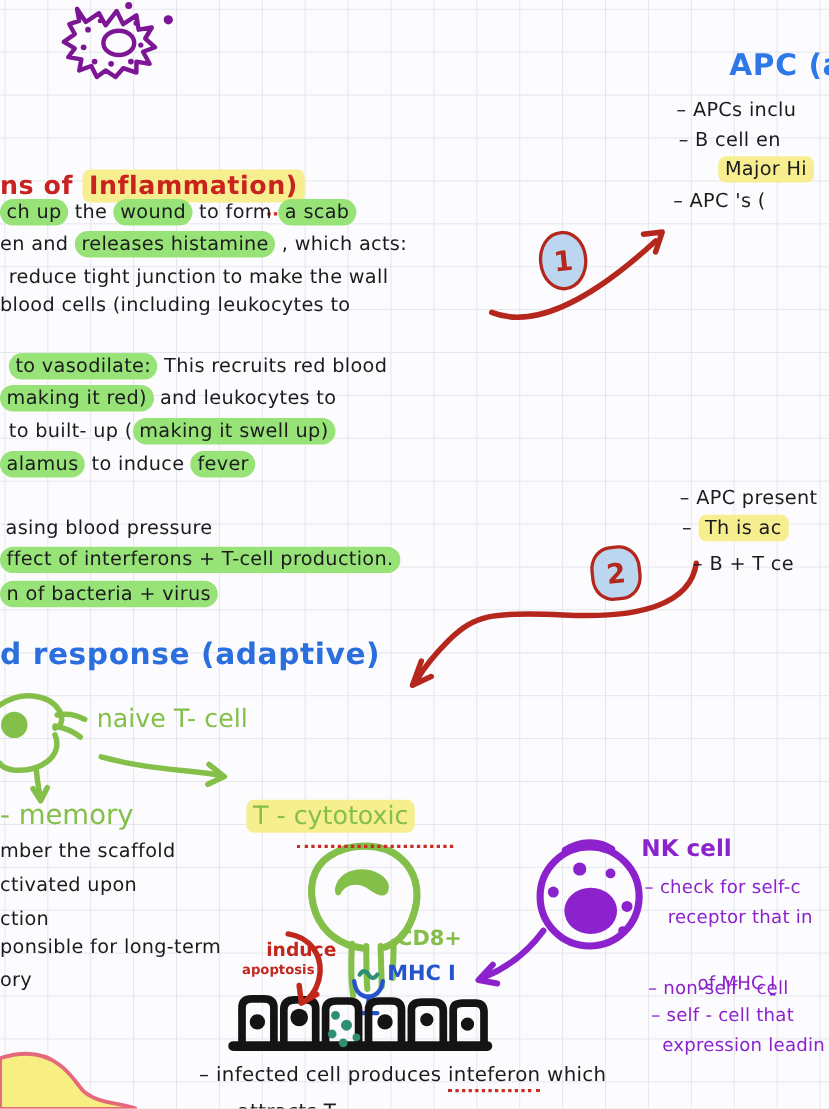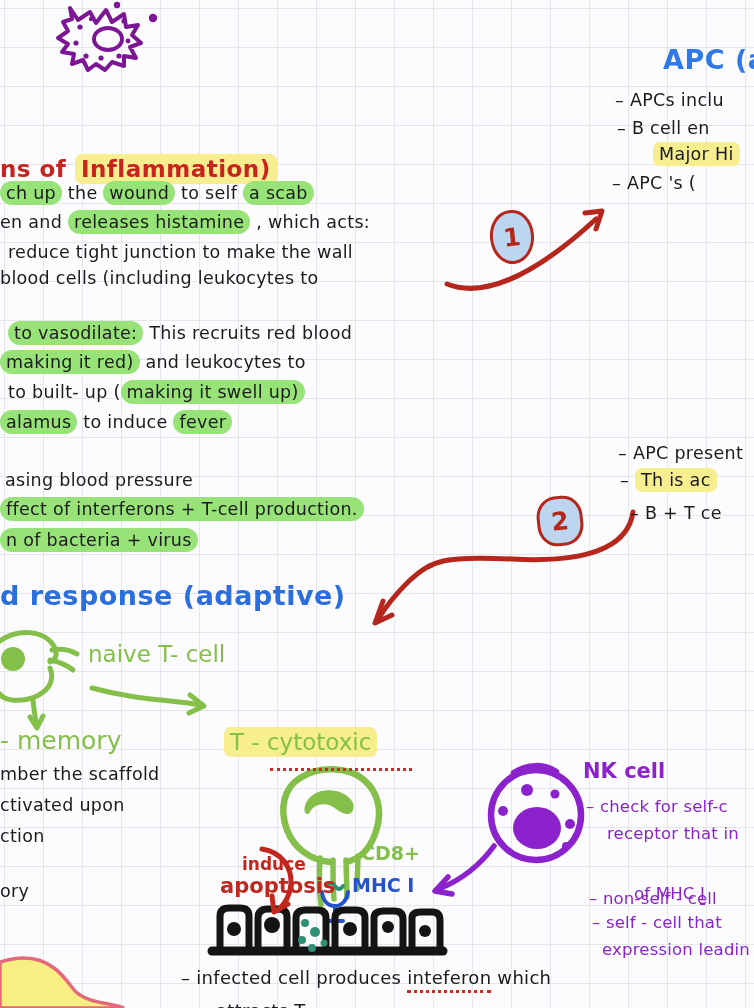--- a/index.html
+++ b/index.html
@@ -159,21 +159,21 @@
 
   <div class="abs apc-head" style="left:663px;top:44px;">APC (a</div>
   <div class="abs ink" style="left:615px;top:90px;">– APCs inclu</div>
   <div class="abs ink" style="left:617px;top:118px;">– B cell en</div>
   <div class="abs ink" style="left:653px;top:144px;"><span class="hl-y">Major Hi</span></div>
   <div class="abs ink" style="left:612px;top:173px;">– APC 's (</div>
 
   <div class="abs red-head" style="left:0;top:156px;text-align:right;"><span>ns of </span><span class="hl-y">Inflammation)</span></div>
   <div class="abs dots-line" style="left:243px;top:189px;width:27px;"></div>
 
-  <div class="abs ink" style="left:0;top:183px;"><span class="hl-g">ch up</span><span> the </span><span class="hl-g">wound</span><span> to self </span><span class="hl-g">a scab</span></div>
+  <div class="abs ink" style="left:0;top:183px;"><span class="hl-g">ch up</span><span> the </span><span class="hl-g">wound</span><span> to form </span><span class="hl-g">a scab</span></div>
   <div class="abs ink" style="left:0;top:212px;"><span>en and </span><span class="hl-g">releases histamine</span><span> , which acts:</span></div>
   <div class="abs ink" style="left:8px;top:242px;">reduce tight junction to make the wall</div>
   <div class="abs ink" style="left:0;top:268px;">blood cells (including leukocytes to</div>
 
   <div class="abs ink" style="left:8px;top:323px;"><span class="hl-g">to vasodilate:</span><span> This recruits red blood</span></div>
   <div class="abs ink" style="left:0;top:352px;"><span class="hl-g">making it red)</span><span> and leukocytes to</span></div>
   <div class="abs ink" style="left:8px;top:382px;"><span>to built- up (</span><span class="hl-g">making it swell up)</span></div>
   <div class="abs ink" style="left:0;top:412px;"><span class="hl-g">alamus</span><span> to induce </span><span class="hl-g">fever</span></div>
   <div class="abs ink" style="left:5px;top:470px;">asing blood pressure</div>
   <div class="abs ink" style="left:0;top:499px;"><span class="hl-g">ffect of interferons + T-cell production.</span></div>
@@ -188,25 +188,26 @@
 
   <div class="abs green-ink" style="left:88px;top:641px;font-size:23px;">naive T- cell</div>
   <div class="abs blue-head" style="left:0;top:580px;">d response (adaptive)</div>
   <div class="abs green-ink" style="left:0;top:726px;font-size:25px;">- memory</div>
   <div class="abs" style="left:224px;top:729px;font-size:23px;"><span class="hl-y green-ink">T - cytotoxic</span></div>
   <div class="abs dots-line" style="left:270px;top:764px;width:142px;"></div>
 
   <div class="abs ink" style="left:0;top:764px;">mber the scaffold</div>
   <div class="abs ink" style="left:0;top:795px;">ctivated upon</div>
   <div class="abs ink" style="left:0;top:826px;">ction</div>
+  <div class="abs ink" style="left:0;top:851px;">ponsible for long-term</div>
   <div class="abs ink" style="left:0;top:881px;">ory</div>
 
   <div class="abs green-ink" style="left:361px;top:842px;font-size:19px;font-weight:bold;">CD8+</div>
   <div class="abs red-ink" style="left:230px;top:854px;font-size:17px;font-weight:bold;padding-left:12px;">induce</div>
-  <div class="abs red-ink" style="left:220px;top:874px;font-size:21px;font-weight:bold;">apoptosis</div>
+  <div class="abs red-ink" style="left:220px;top:874px;font-size:12px;font-weight:bold;">apoptosis</div>
   <div class="abs mhc-blue" style="left:352px;top:874px;font-size:19px;">MHC I</div>
 
   <div class="abs ink" style="left:181px;top:967px;font-size:18px;"><span>– infected cell produces </span><span class="dotted-red">inteferon</span><span> which</span></div>
   <div class="abs ink" style="left:216px;top:1000px;font-size:18px;">attracts T</div>
 
   <div class="abs purple-ink" style="left:583px;top:759px;font-size:21px;font-weight:bold;">NK cell</div>
   <div class="abs small-ink purple-ink" style="left:586px;top:797px;">– check for self-c</div>
   <div class="abs small-ink purple-ink" style="left:607px;top:824px;">receptor that in</div>
   <div class="abs small-ink purple-ink" style="left:589px;top:856px;margin-top:33px;">– non-self - cell</div>
   <div class="abs small-ink purple-ink" style="left:634px;top:884px;"><span>of MHC </span><span style="border-bottom:2.5px solid #8b22cc;">I</span></div>

